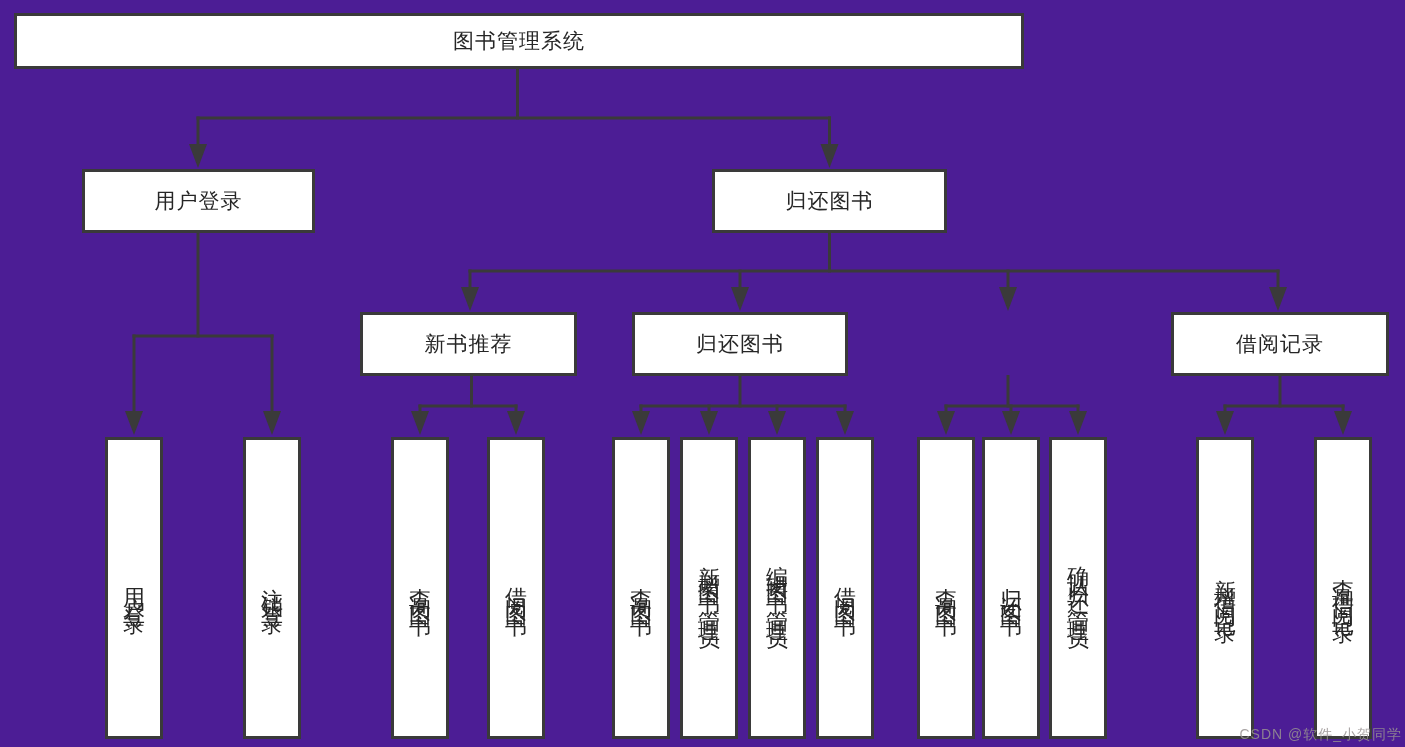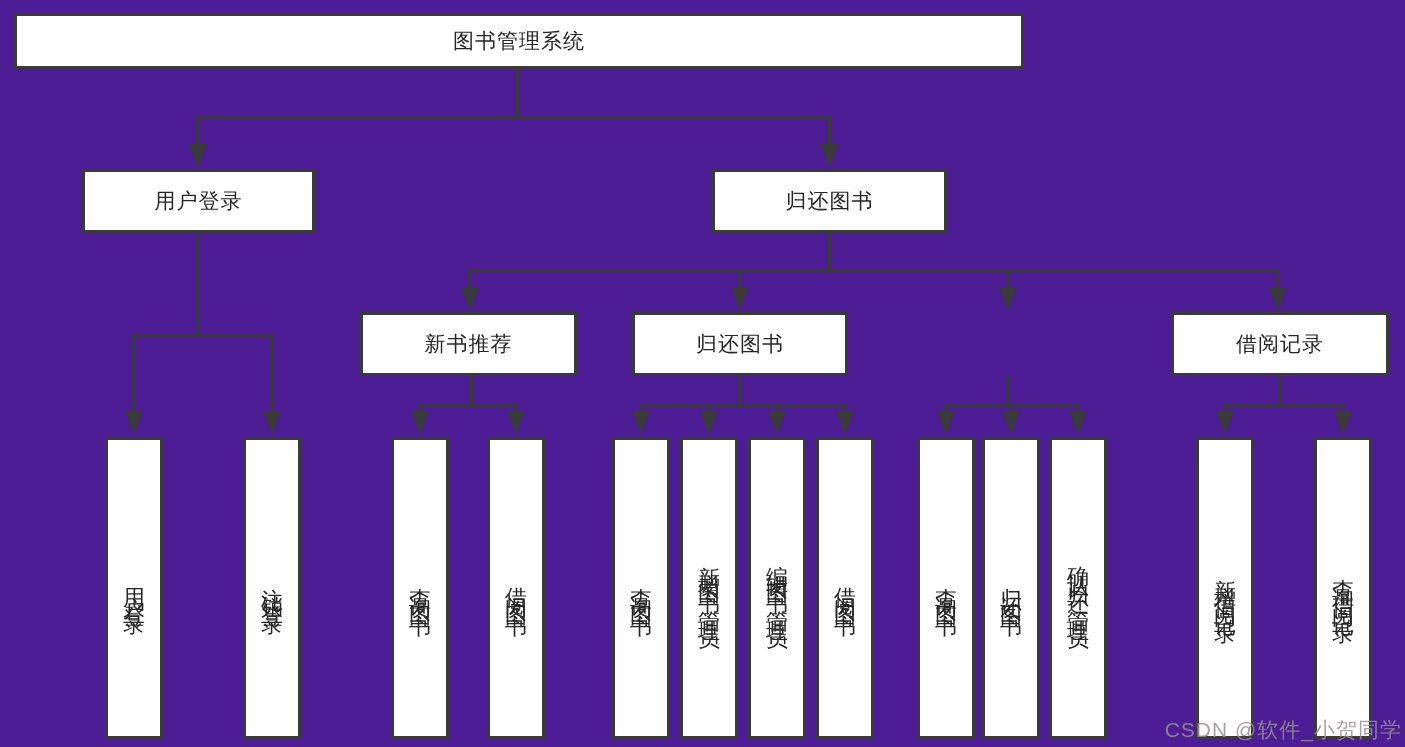--- a/index.html
+++ b/index.html
@@ -45,21 +45,21 @@
     text-orientation: mixed;
     font-size: 22px;
     line-height: 1;
     letter-spacing: 9px;
     white-space: nowrap;
   }
   .watermark {
     position: absolute;
     right: 3px;
     bottom: 3px;
-    font-size: 21px;
+    font-size: 14px;
     color: #979191;
     opacity: 0.85;
     letter-spacing: 1px;
     z-index: 5;
   }
 </style>
 </head>
 <body>
 
 <div class="canvas">

